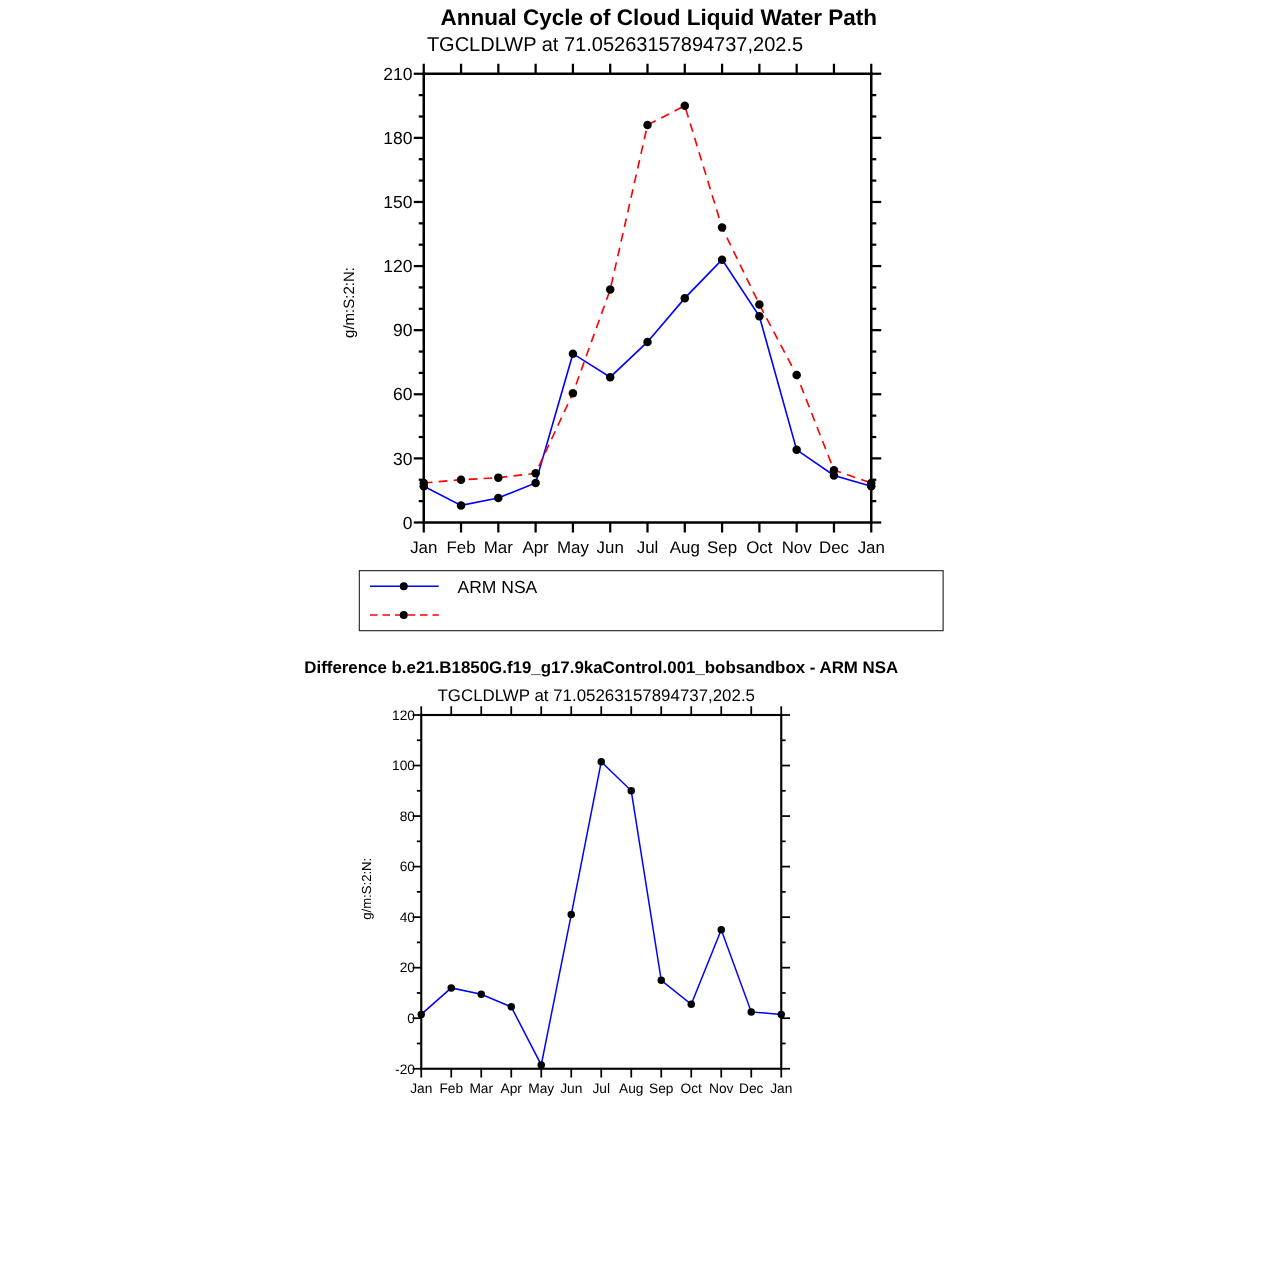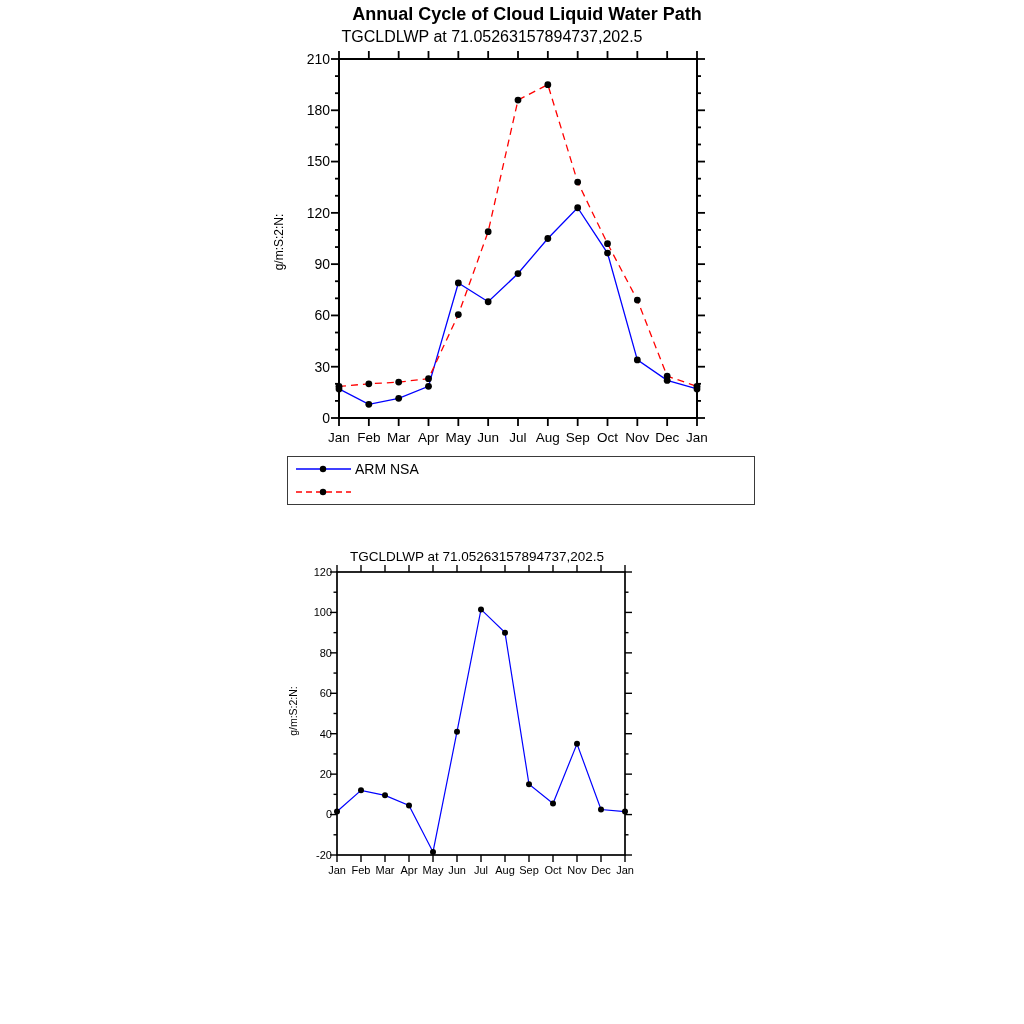--- a/index.html
+++ b/index.html
@@ -20,21 +20,21 @@
   .s2 { position:absolute; left:197px; top:549px; width:560px; text-align:center;
         font-size:13.5px; white-space:nowrap; }
   .legend {
     position:absolute; left:287px; top:456px; width:468px; height:49px;
     border:1px solid #3a3a3a; box-sizing:border-box;
     display:flex; flex-direction:column; justify-content:space-evenly;
     background:#ffffff;
   }
   .lrow { display:flex; align-items:center; padding-left:7px; height:20px; }
   .lsample { flex:0 0 auto; }
-  .llabel { font-size:14px; margin-left:3px; white-space:nowrap; }
+  .llabel { font-size:14px; margin-left:14px; white-space:nowrap; }
 </style>
 </head>
 <body>
 
 <div class="page">
 
   <div class="t1">Annual Cycle of Cloud Liquid Water Path</div>
   <div class="s1">TGCLDLWP at 71.05263157894737,202.5</div>
 
   <svg class="charts" width="1024" height="1024">
@@ -267,15 +267,16 @@
       <span class="llabel">ARM NSA</span>
     </div>
     <div class="lrow">
       <svg class="lsample" width="57" height="14">
         <line x1="1" y1="7" x2="56" y2="7" stroke-width="1.3" stroke-dasharray="6,4" stroke="#ff0000"></line>
         <circle cx="28" cy="7" r="3.2" fill="#000000"></circle>
       </svg>
     </div>
   </div>
 
+  <div class="t2">Difference b.e21.B1850G.f19_g17.9kaControl.001_bobsandbox - ARM NSA</div>
   <div class="s2">TGCLDLWP at 71.05263157894737,202.5</div>
 
 </div>
 
 </body></html>

